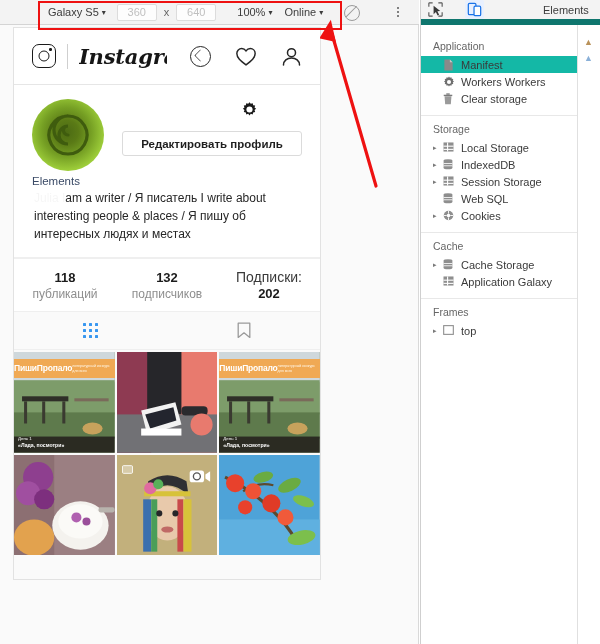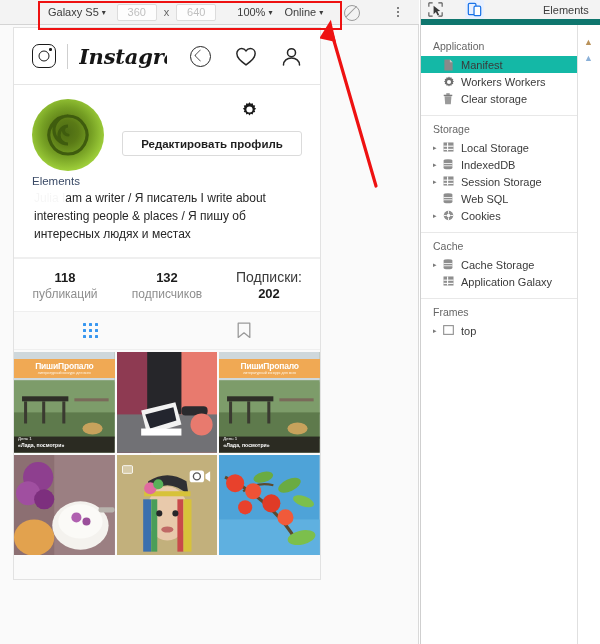--- a/index.html
+++ b/index.html
@@ -154,21 +154,21 @@
   .grid-ic { display:grid; grid-template-columns: repeat(3, 3px); gap: 3px; }
   .grid-ic i { width:3px; height:3px; background:#3897f0; display:block; border-radius:0.5px; }
   .bm-ic { width:14px; height:17px; }
 
   
   .photos { display:grid; grid-template-columns: repeat(3, 1fr); gap: 2px; padding: 2px 0 0 0; background:#fafafa; }
   .cell { position:relative; width:100%; padding-top:100%; overflow:hidden; background:#ddd; }
   .cell > .inner { position:absolute; inset:0; }
   .banner {
     position:absolute; left:0; top:7px; right:0; height:19px; background:#f0a954;
-    display:flex; flex-direction:column; align-items:center; justify-content:center;
+    display:flex; flex-direction:row; align-items:center; justify-content:center;
   }
   .banner .b1 { font-size:8.5px; font-weight:700; color:#fff; line-height:9px; letter-spacing:-0.2px; }
   .banner .b2 { font-size:3.6px; color:#fff7e8; line-height:5px; }
   .capt { position:absolute; left:4px; bottom:4px; font-size:4.4px; color:#fff; line-height:6px; }
   .capt b { font-size:5.2px; }
   .vid-ic {
     position:absolute; right:6px; top:14px; width:22px; height:15px;
   }
   .multi-ic { position:absolute; left:5px; top:5px; width:11px; height:9px; }
 

